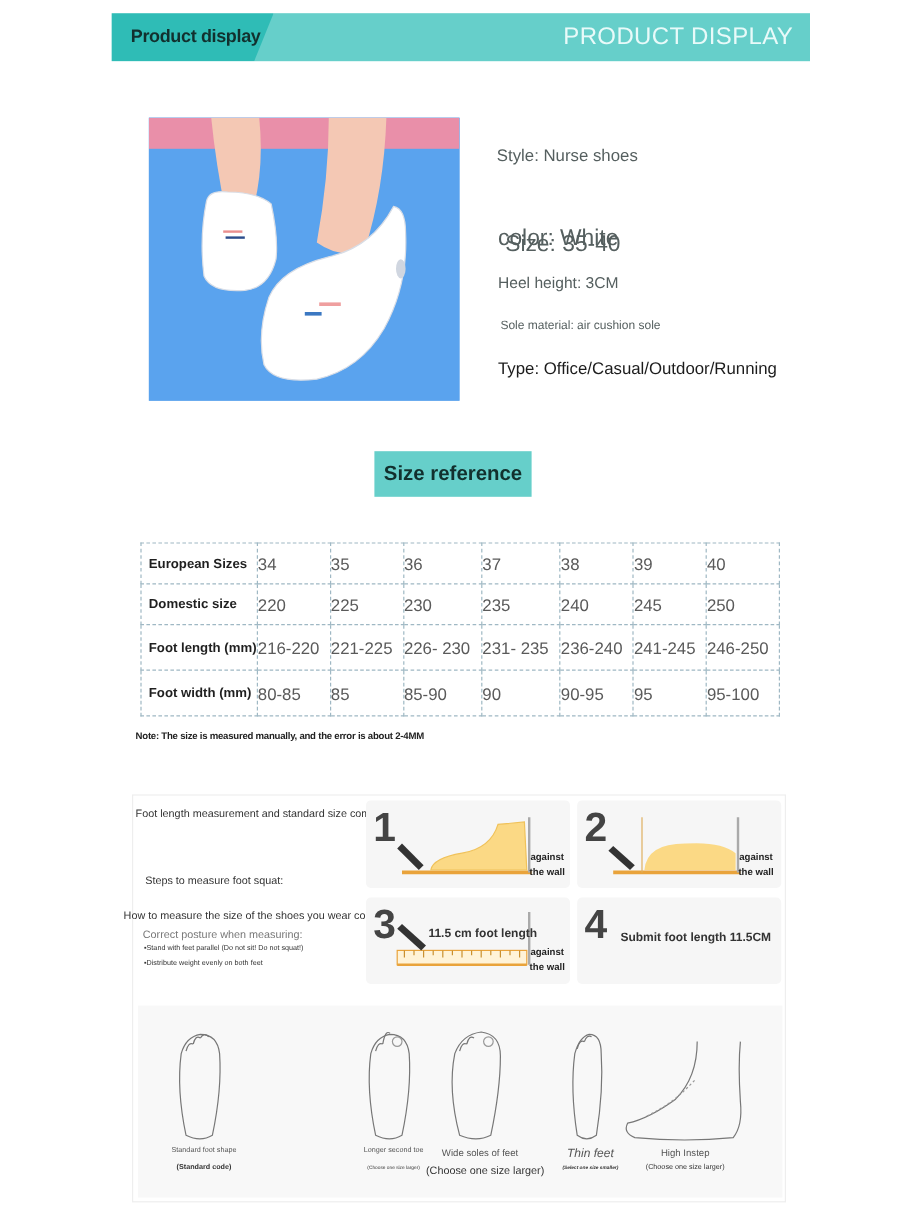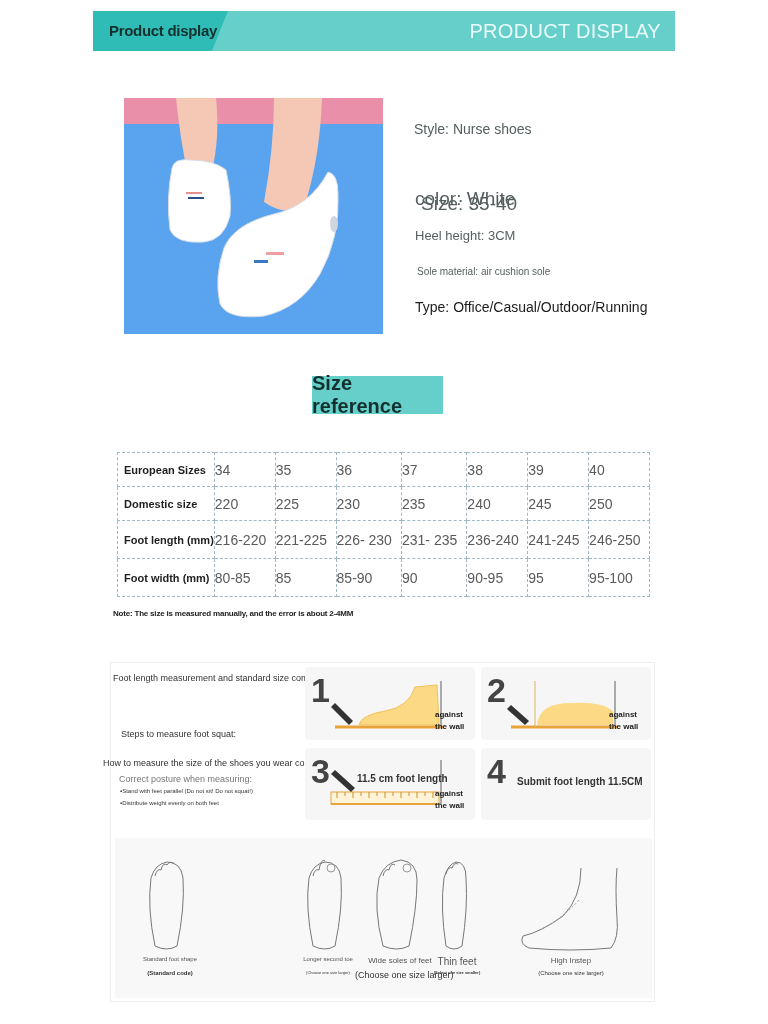--- a/index.html
+++ b/index.html
@@ -21,21 +21,21 @@
   .spec { position: absolute; color: #555f5f; white-space: nowrap; font-family: "Liberation Sans", sans-serif; }
   .spec-style { left: 414px; top: 121px; font-size: 14px; }
   .spec-color { left: 415px; top: 156px; font-size: 19px; margin-top: 32px; }
   .spec-size  { left: 421px; top: 193px; font-size: 19px; }
   .spec-heel  { left: 415px; top: 228px; font-size: 13px; }
   .spec-sole  { left: 417px; top: 266px; font-size: 10px; }
   .spec-type  { left: 415px; top: 299px; font-size: 14px; color: #1c1c1c; }
 
   
   .size-ref { position: absolute; left: 312px; top: 376px; width: 131px; height: 38px; background: #66cfca;
-    display: flex; align-items: center; justify-content: center; font-size: 20px; font-weight: bold; color: #12302e; }
+    display: flex; align-items: center; justify-content: center; font-size: 17px; font-weight: bold; color: #12302e; }
 
   
   .size-table { position: absolute; left: 117px; top: 452px; width: 533px; border-collapse: collapse; }
   .size-table td { border: 1px dashed #9fb8c4; height: 34px; text-align: left; font-size: 14px; color: #5a5a5a; }
   .size-table tr:nth-child(3) td, .size-table tr:nth-child(4) td { height: 38px; }
   .size-table td.rh { font-size: 11px; font-weight: bold; color: #1f1f1f; text-align: left; padding-left: 6px; width: 82px; white-space: nowrap; margin-left: 40px; }
 
   .note { position: absolute; left: 113px; top: 609px; font-size: 8px; color: #222; font-weight: bold; letter-spacing: -0.2px; }
 
   
@@ -43,21 +43,21 @@
   .m-text { position: absolute; white-space: nowrap; color: #333; }
   .m-title { left: 113px; top: 673px; font-size: 9px; }
   .m-steps { left: 121px; top: 729px; font-size: 9px; }
   .m-how   { left: 103px; top: 758px; font-size: 9px; }
   .m-post  { left: 119px; top: 774px; font-size: 9px; color: #777; }
   .m-b1    { left: 120px; top: 788px; font-size: 6px; }
   .m-b2    { left: 120px; top: 800px; font-size: 6px; }
 
   .step { position: absolute; background: #f6f6f6; border-radius: 4px; overflow: hidden; }
   .step-num { position: absolute; left: 6px; top: 4px; font-size: 34px; color: #444; font-weight: bold; }
-  .step-wall { position: absolute; font-size: 8px; color: #222; font-weight: bold; text-align: left; line-height: 12px; }
+  .step-wall { position: absolute; font-size: 8px; color: #222; font-weight: bold; text-align: center; line-height: 12px; }
   .step-label { position: absolute; font-size: 10px; color: #333; font-weight: bold; white-space: nowrap; }
   .step svg { position: absolute; left: 0; top: 0; }
 
   
   .feet { position: absolute; left: 115px; top: 838px; width: 537px; height: 160px; background: #f8f8f8; }
   .foot { position: absolute; top: 0; width: 90px; height: 160px; }
   .foot svg { position: absolute; top: 10px; }
   .foot-name { position: absolute; top: 118px; width: 100%; text-align: center; white-space: nowrap; color: #555; }
   .foot-hint { position: absolute; top: 132px; width: 100%; text-align: center; white-space: nowrap; color: #333; }
 </style>
@@ -229,21 +229,21 @@
   </div>
   <div class="foot" style="left:240px;">
     <svg width="90" height="110">
       <path d="M28 98 Q18 60 24 30 Q30 14 46 12 Q62 14 62 32 Q62 60 54 98 Q42 104 28 98 Z" fill="none" stroke="#777" stroke-width="1"></path>
       <circle cx="52" cy="20" r="4" fill="none" stroke="#999" stroke-width="1"></circle>
       <path d="M28 28 Q30 20 34 22 M34 22 Q36 14 40 17" fill="none" stroke="#777" stroke-width="1"></path>
     </svg>
     <div class="foot-name" style="font-size:8px;">Wide soles of feet</div>
     <div class="foot-hint" style="font-size:9px;">(Choose one size larger)</div>
   </div>
-  <div class="foot" style="left:297px;">
+  <div class="foot" style="left:332px;font-style:italic;">
     <svg width="90" height="110">
       <path d="M34 98 Q28 60 32 30 Q36 16 44 14 Q54 14 54 30 Q56 60 50 98 Q42 104 34 98 Z" fill="none" stroke="#777" stroke-width="1"></path>
       <path d="M34 26 Q36 18 40 20 M40 20 Q42 14 46 16" fill="none" stroke="#777" stroke-width="1"></path>
     </svg>
     <div class="foot-name" style="font-size:10px;">Thin feet</div>
     <div class="foot-hint" style="font-size:4px; font-weight:bold;">(Select one size smaller)</div>
   </div>
   <div class="foot" style="left:396px; width:120px;">
     <svg width="120" height="110">
       <path d="M70 20 Q70 50 52 68 Q30 84 12 88 Q8 96 18 100 Q60 104 100 100 Q108 90 106 70 Q104 40 106 20" fill="none" stroke="#777" stroke-width="1"></path>

